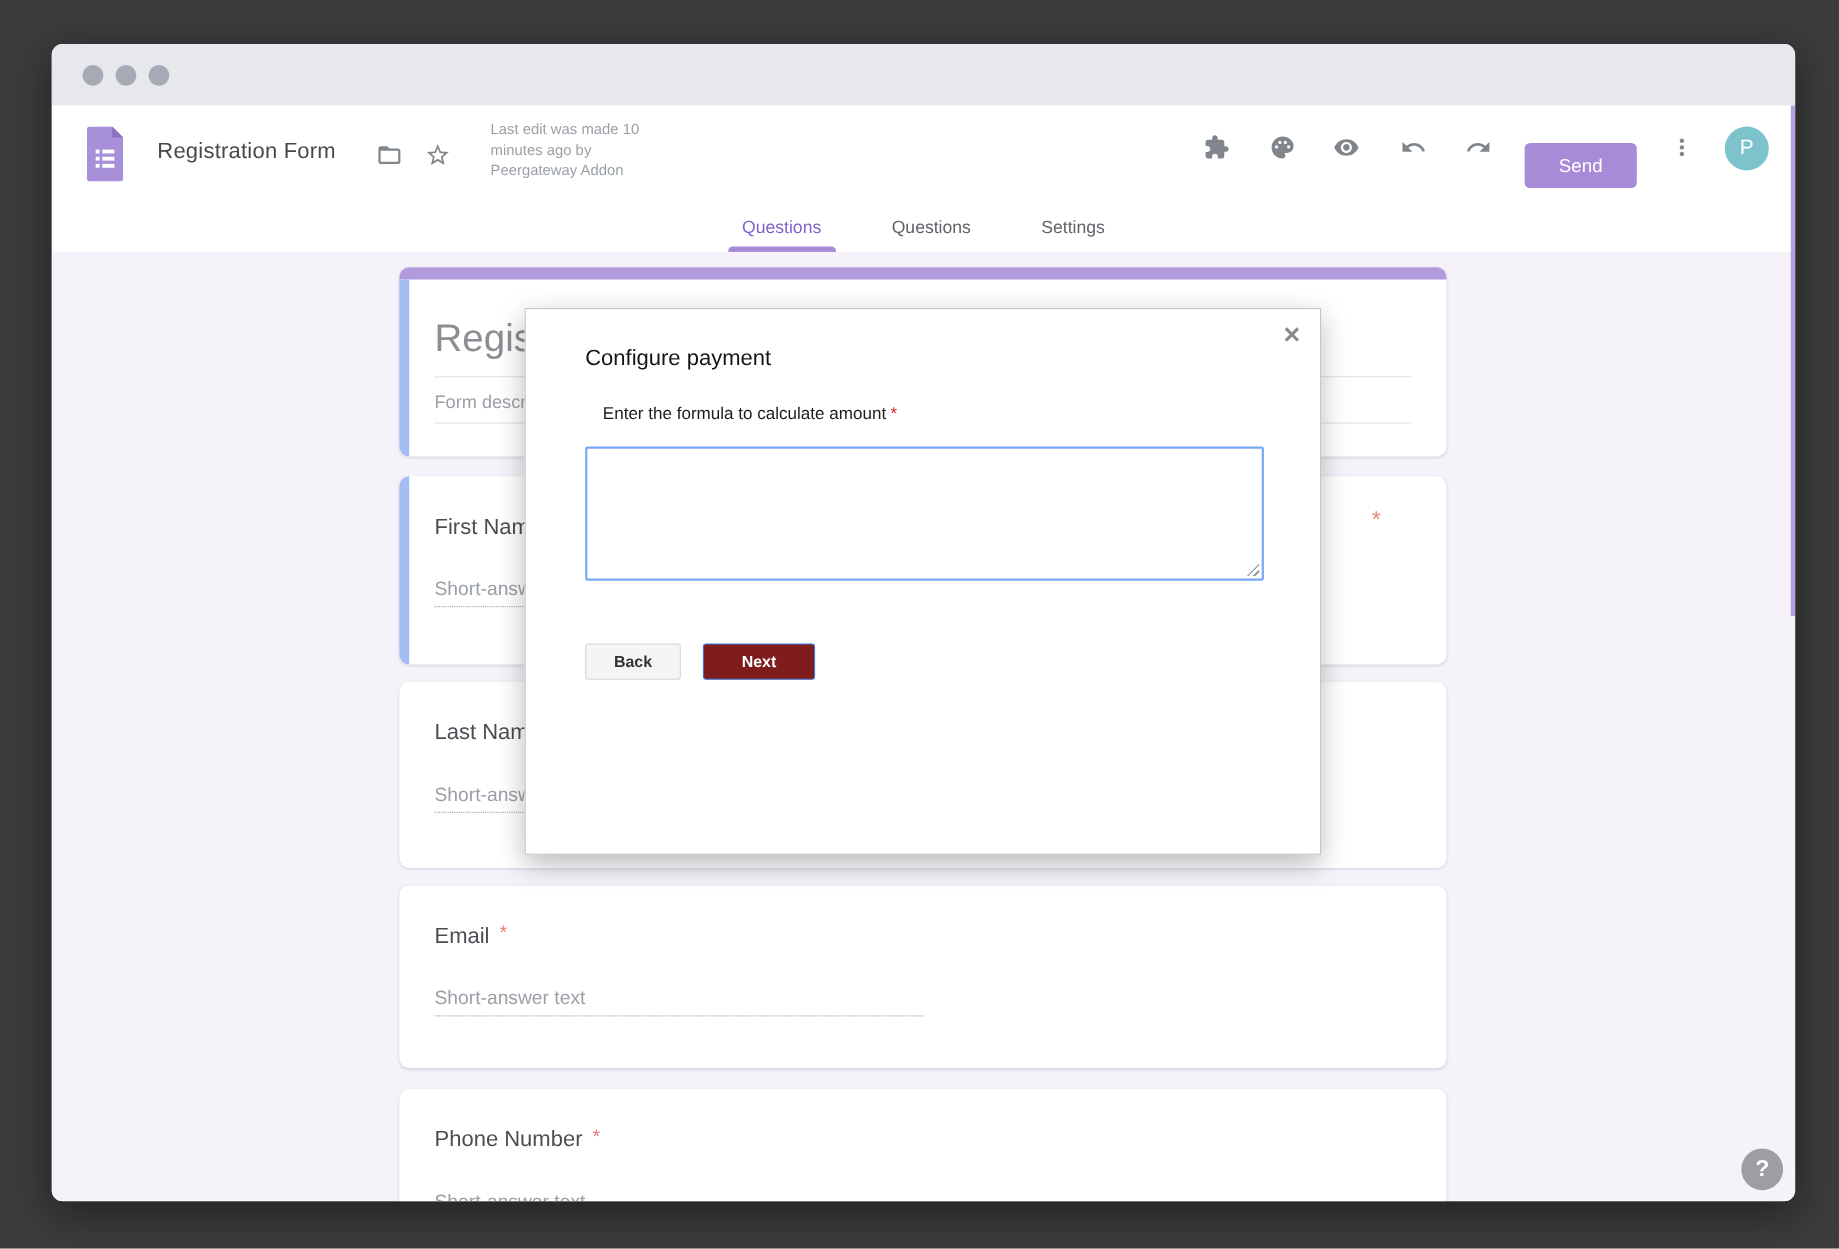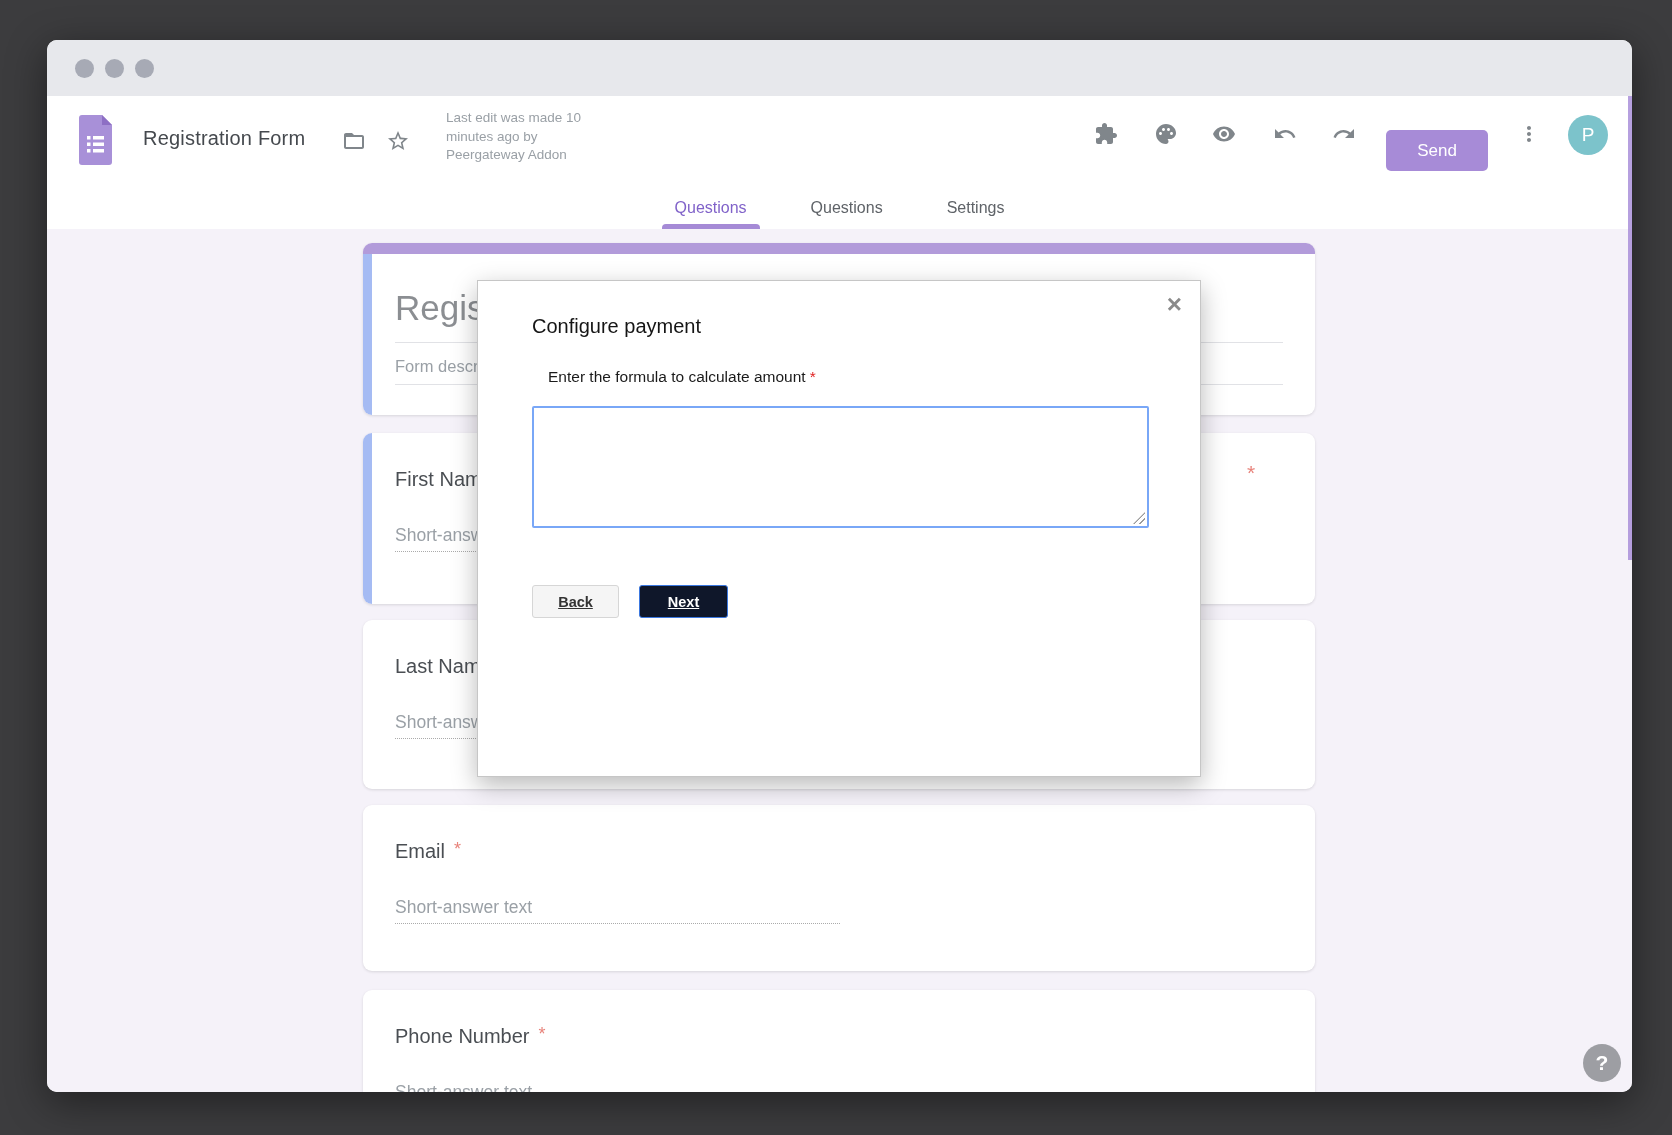--- a/index.html
+++ b/index.html
@@ -65,23 +65,23 @@
   .modal-label { position:absolute; left:54px; top:87px; font-size:15.5px; color:#1b1b1b;margin-left:16px; }
   .modal-req { color:#e01e1e; margin-left:4px; }
   .formula-area { position:absolute; left:54px; top:125px; width:617px; height:122px;
     border:2px solid #79a7f7; border-radius:2px; background:#fff; resize:none; outline:none;
     font-family:inherit; font-size:15px; padding:8px; }
   .resize-handle { position:absolute; left:54px; top:125px; width:617px; height:122px; pointer-events:none; }
   .resize-handle::after { content:""; position:absolute; right:4px; bottom:4px; width:12px; height:12px;
     clip-path:polygon(100% 0,100% 100%,0 100%);
     background:repeating-linear-gradient(-45deg, transparent 0 3px, #9b9b9b 3px 4.5px); }
   .modal-btn { position:absolute; top:304px; height:33px; font-size:14.5px; font-weight:bold; font-family:inherit;
-    border-radius:3px; cursor:pointer;text-decoration:underline; }
+    border-radius:3px; cursor:pointer; }
   .btn-back { left:54px; width:87px; background:#f5f5f5; border:1px solid #d6d6d6; color:#333; }
-  .btn-next { left:161px; width:89px; background:#0f172a; border:1px solid #3b78e0; color:#fff; }
+  .btn-next { left:161px; width:102px; background:#7f1d1d; border:1px solid #3b78e0; color:#fff; }
 </style>
 </head>
 <body>
 
 <div class="window">
 
   <div class="titlebar">
     <span class="tdot"></span>
     <span class="tdot"></span>
     <span class="tdot"></span>

